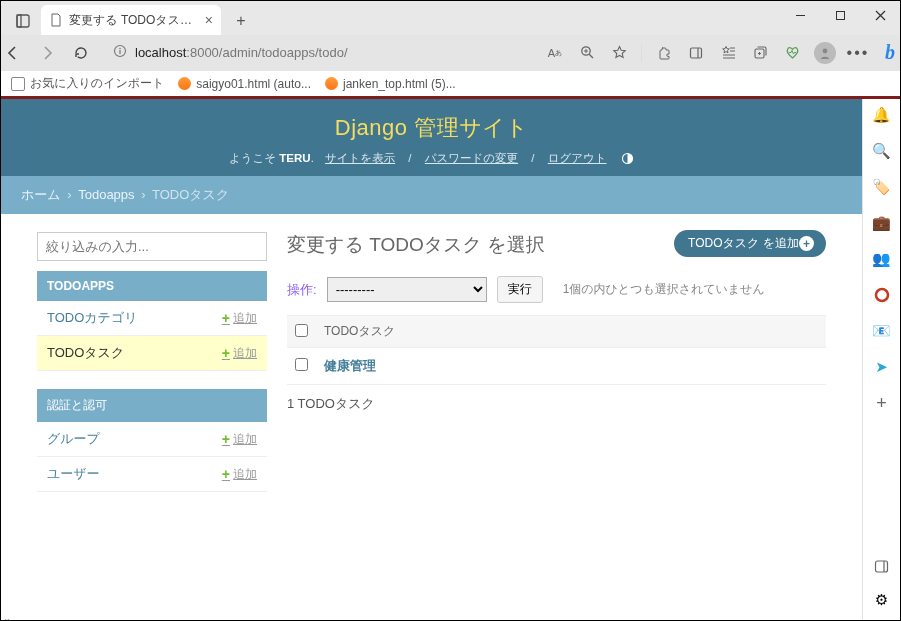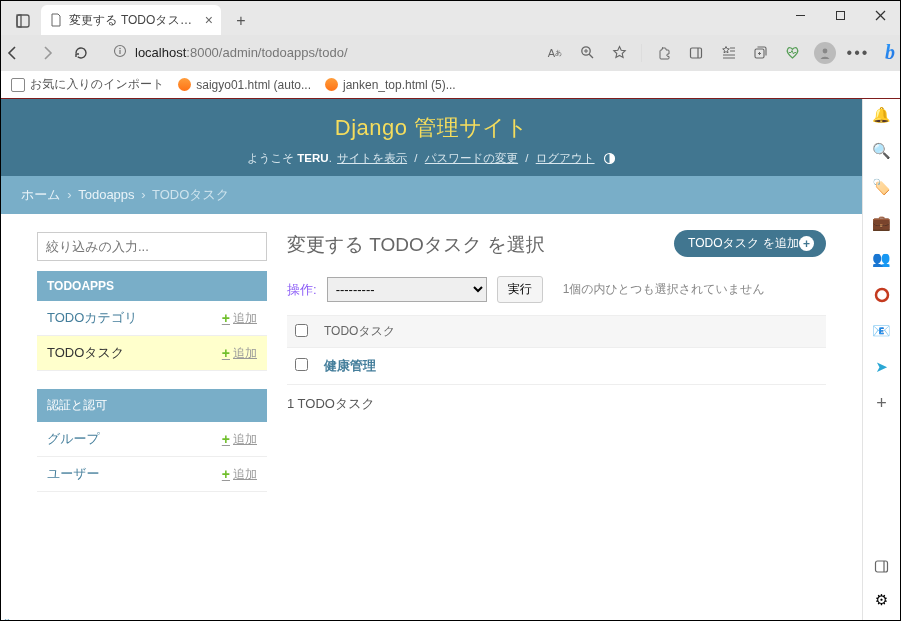--- a/index.html
+++ b/index.html
@@ -19,34 +19,34 @@
     .addrbar { height: 36px; background: #e5e5e5; display: flex; align-items: center; padding: 0 0; gap: 10px; border-bottom: 1px solid #e5e5e5; }
     .nav-btn { width: 24px; height: 24px; display: flex; align-items: center; justify-content: center; color: #555; border-radius: 4px; }
     .url-region { flex: 1; display: flex; align-items: center; gap: 8px; padding: 4px 10px; border-radius: 14px; }
     .url-text { font-size: 13px; color: #777; }
     .url-text .host { color: #222; }
     .right-icons { display: flex; gap: 12px; align-items: center; color: #555; }
     .icon-btn { width: 20px; height: 20px; display: flex; align-items: center; justify-content: center; }
     .avatar { width: 22px; height: 22px; background: #bbb; border-radius: 50%; display: flex; align-items: center; justify-content: center; }
     .sep { width: 1px; height: 18px; background: #ddd; }
 
-    .favbar { height: 28px; background: #fff; display: flex; align-items: center; padding: 0 10px; gap: 14px; font-size: 12px; color: #555; border-bottom: 1px solid #7f1d1d; }
+    .favbar { height: 28px; background: #fff; display: flex; align-items: center; padding: 0 10px; gap: 14px; font-size: 12px; color: #555; border-bottom: 3px solid #7f1d1d; }
     .fav-item { display: flex; align-items: center; gap: 5px; }
     .fav-icon { width: 14px; height: 14px; border-radius: 2px; display: inline-block; border: 1.5px solid #888; }
     .fav-icon.orange { border: none; background: linear-gradient(#ff9d3b,#ff7316); border-radius: 50%; width: 13px; height: 13px; }
 
     
     .content-row { flex: 1; display: flex; overflow: hidden; }
     .page { flex: 1; background: #fff; overflow: auto; }
 
     
     .dj-header { background: #417690; color: #f8f8f8; text-align: center; padding: 14px 0 10px; }
     .dj-title { font-size: 22px; font-weight: 400; color: #f5dd5d; letter-spacing: 0.5px; }
     .dj-userbar { font-size: 11.5px; color: #d9e7ee; margin-top: 8px; }
-    .dj-userbar a { color: #d9e7ee; margin: 0 2px; }
+    .dj-userbar a { color: #d9e7ee; margin: 0 8px; }
     .dj-userbar .bold { font-weight: 700; color: #fff; }
     .dj-userbar .divider { margin: 0 2px; }
 
     .breadcrumbs { background: #79aec8; padding: 10px 20px; font-size: 13px; color: #fff; }
     .breadcrumbs a { color: #e9f3f8; text-decoration: none; }
     .breadcrumbs .sep2 { color: #cfe4ee; margin: 0 3px; }
     .breadcrumbs .current { color: #cfe4ee; }
 
     .admin-body { display: flex; padding: 18px 36px; gap: 20px; }
     .sidebar { width: 230px; }

